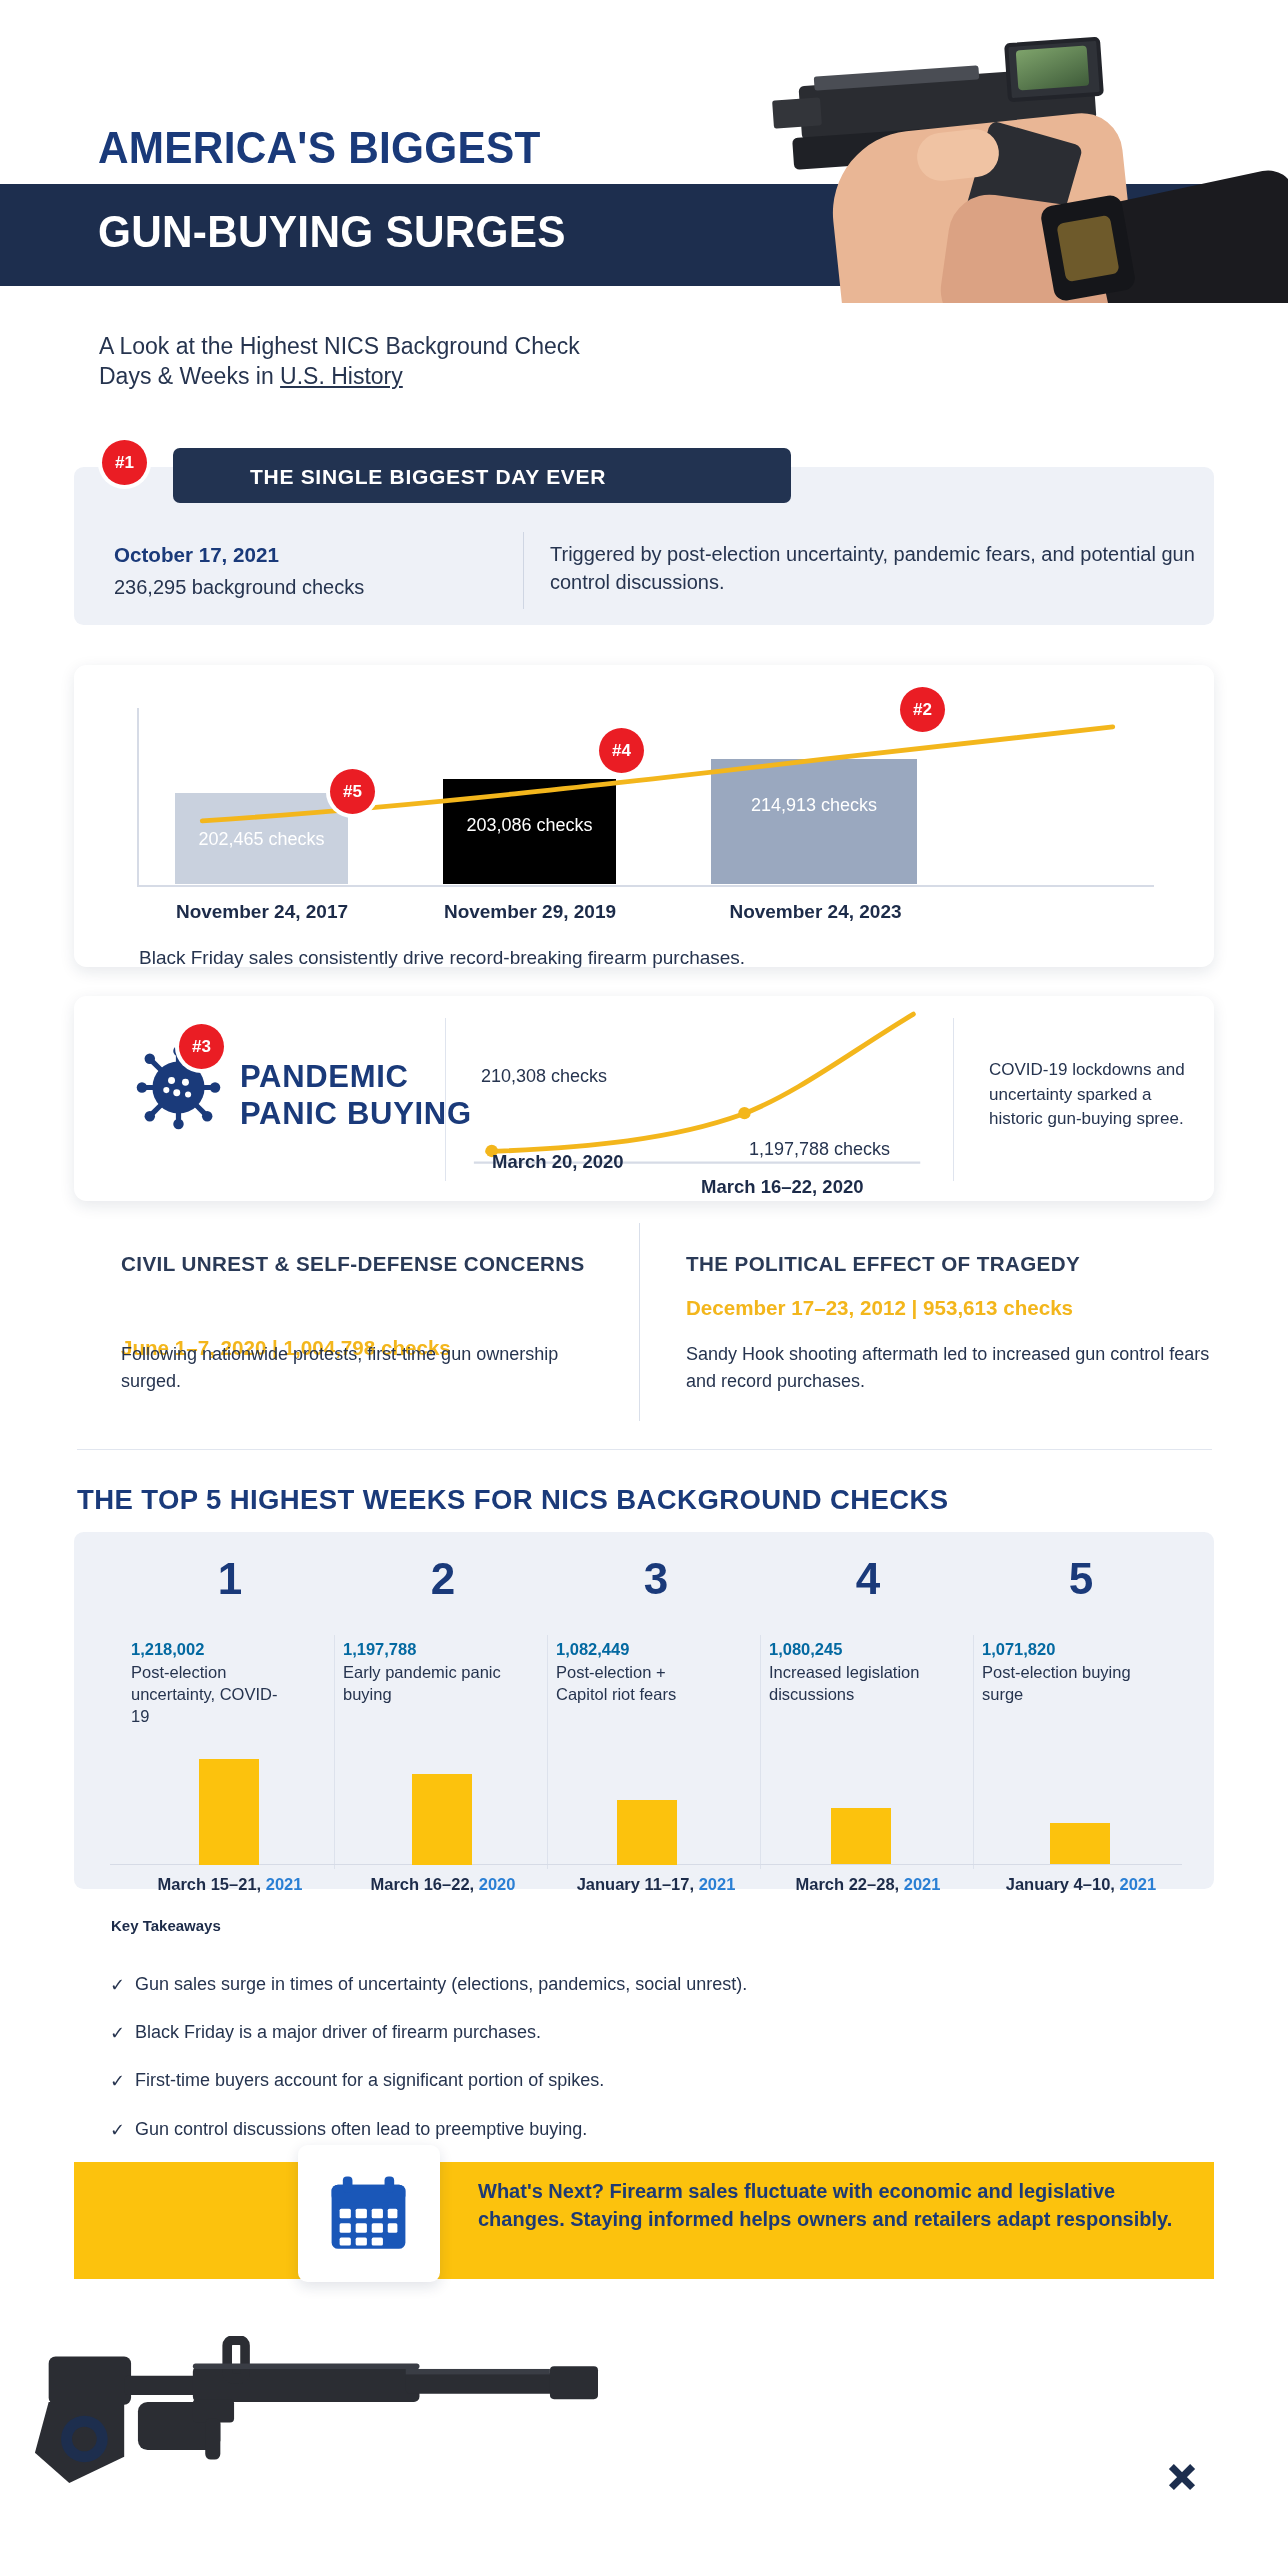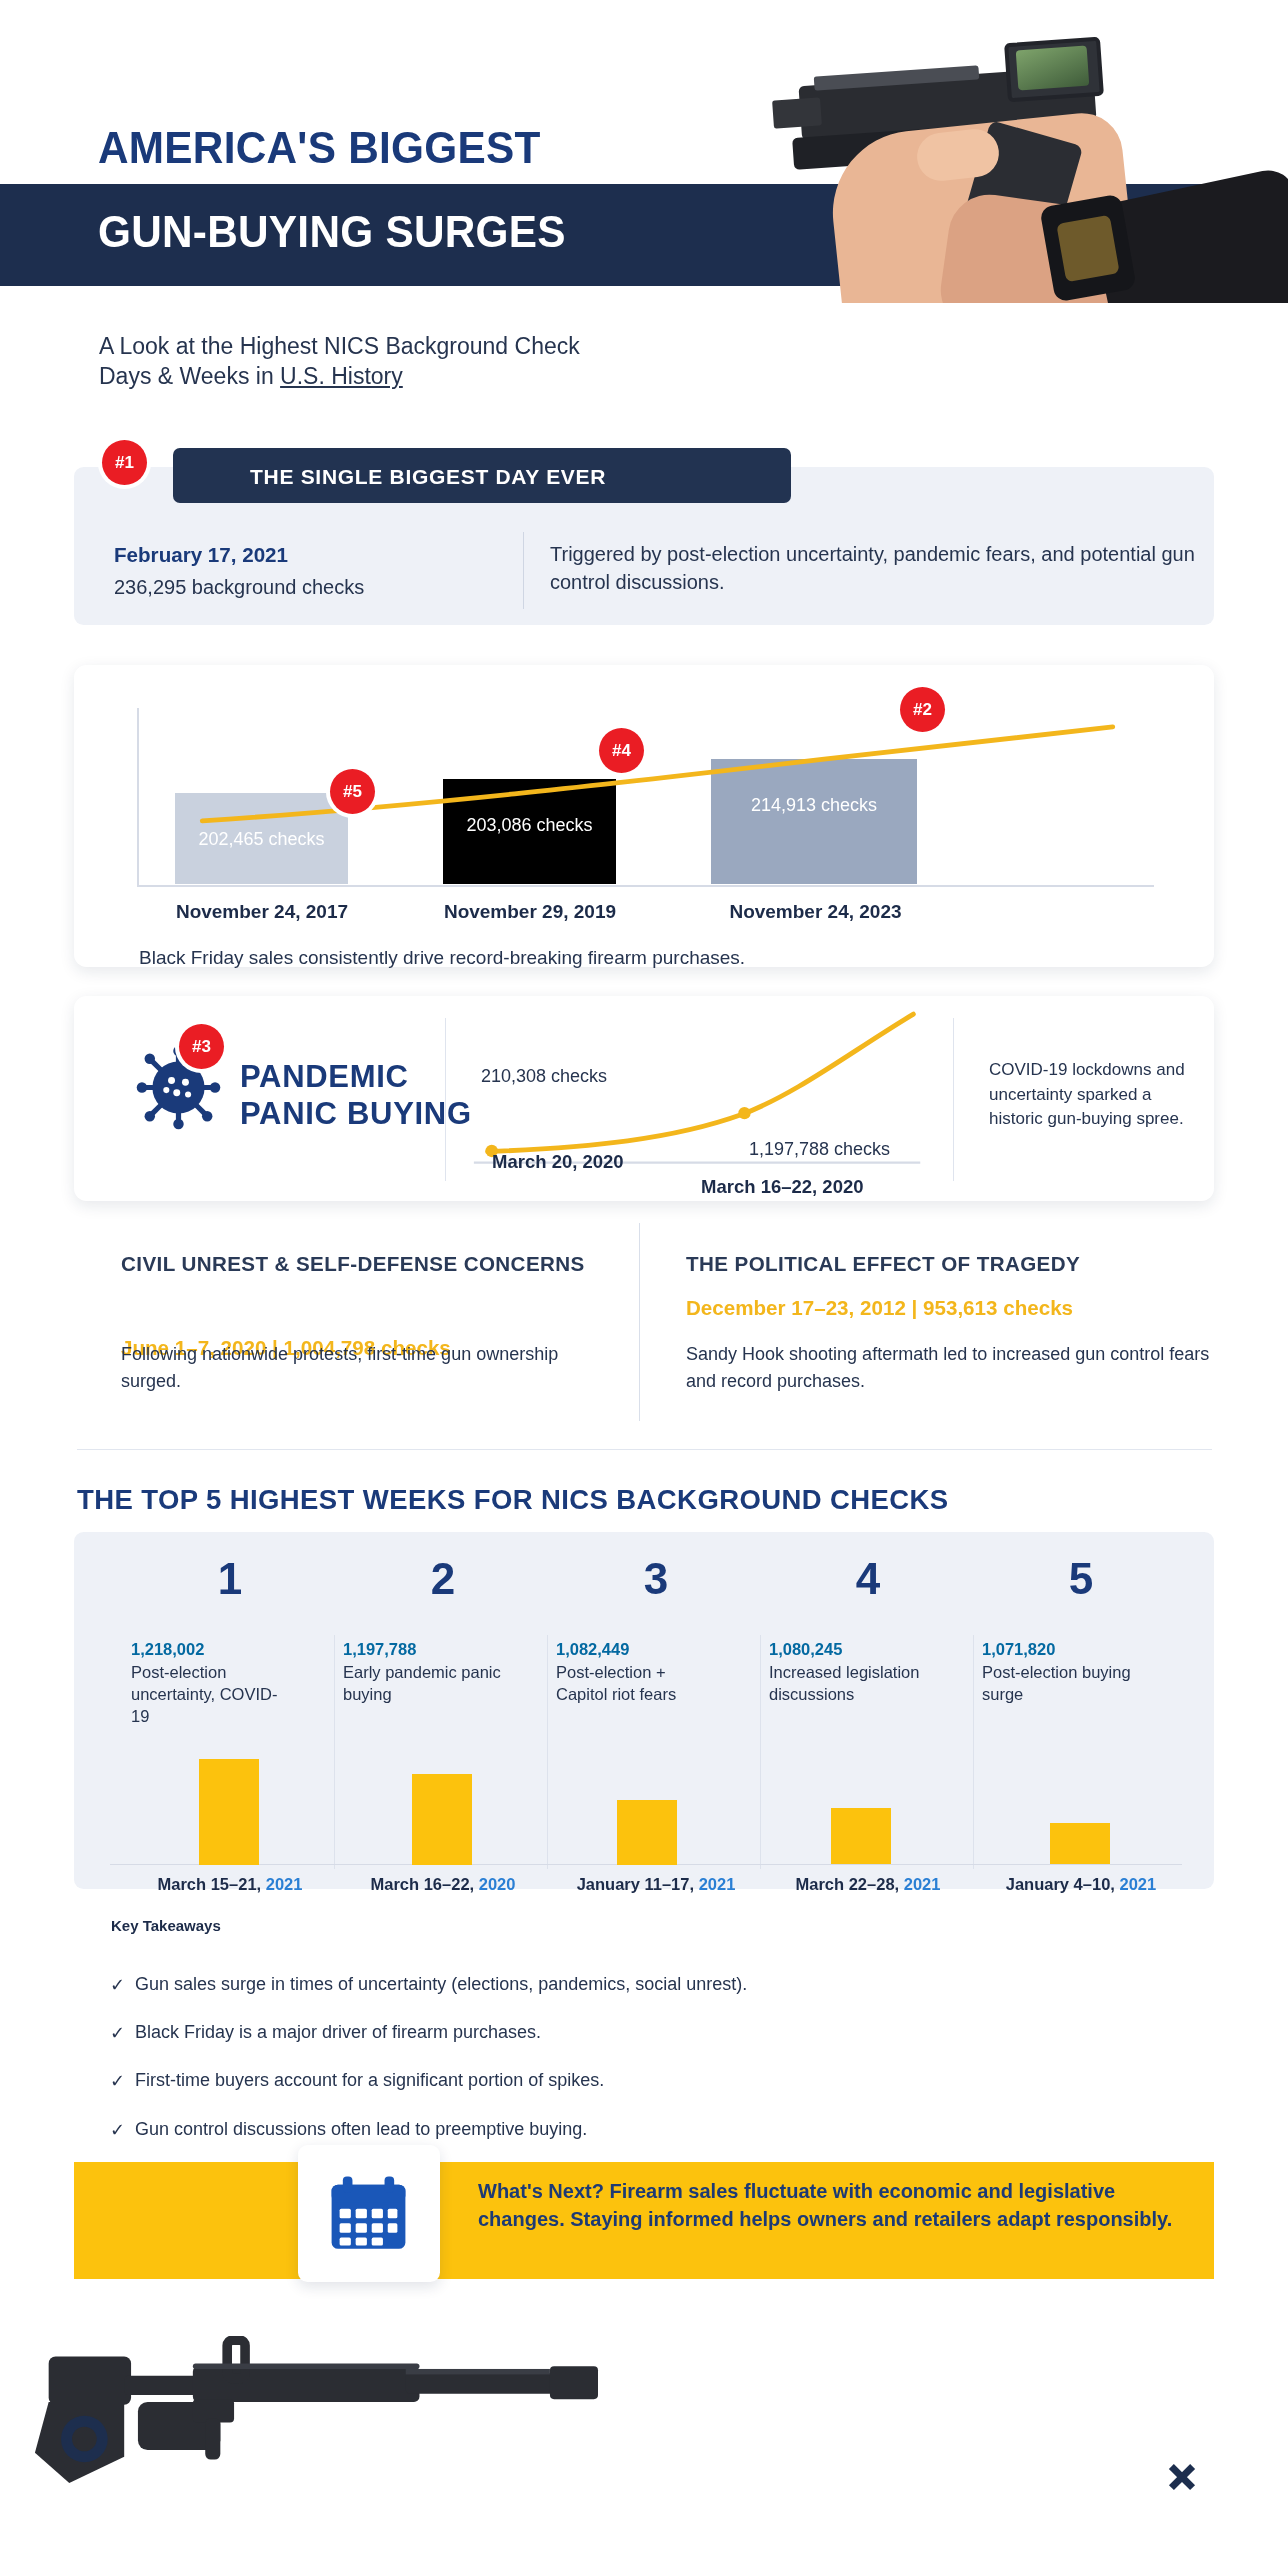--- a/index.html
+++ b/index.html
@@ -547,21 +547,21 @@
     <div>
       <span>Days &amp; Weeks in </span><u>U.S. History</u>
     </div>
   </div>
 
   <div class="panel" style="left:74px; top:467px; width:1140px; height:158px;"></div>
   <div class="sec1-ribbon">
     <span>The Single Biggest Day Ever</span>
   </div>
   <div class="badge" style="left:102px; top:440px;">#1</div>
-  <div class="sec1-date">February 17, 2021</div>
+  <div class="sec1-date">October 17, 2021</div>
   <div class="sec1-checks">236,295 background checks</div>
   <div class="sec1-divider"></div>
   <div class="sec1-desc">Triggered by post-election uncertainty, pandemic fears, and potential gun control discussions.</div>
 
   <div class="card bf-card"></div>
   <div class="bf-axis-y"></div>
   <div class="bf-axis-x"></div>
 
   <div class="bf-plot">
     <div class="bf-bar b1">

